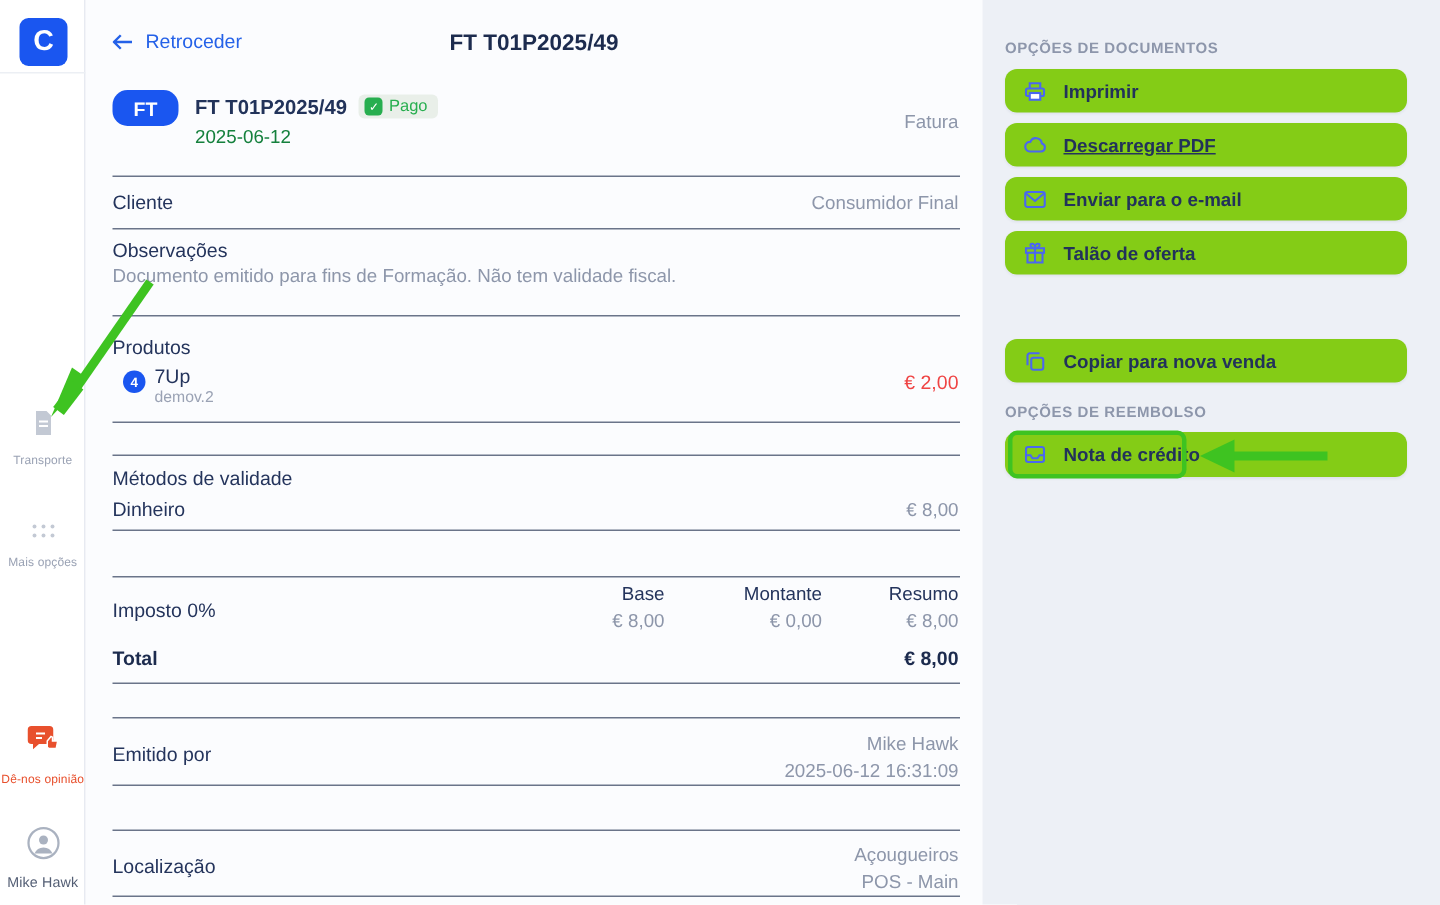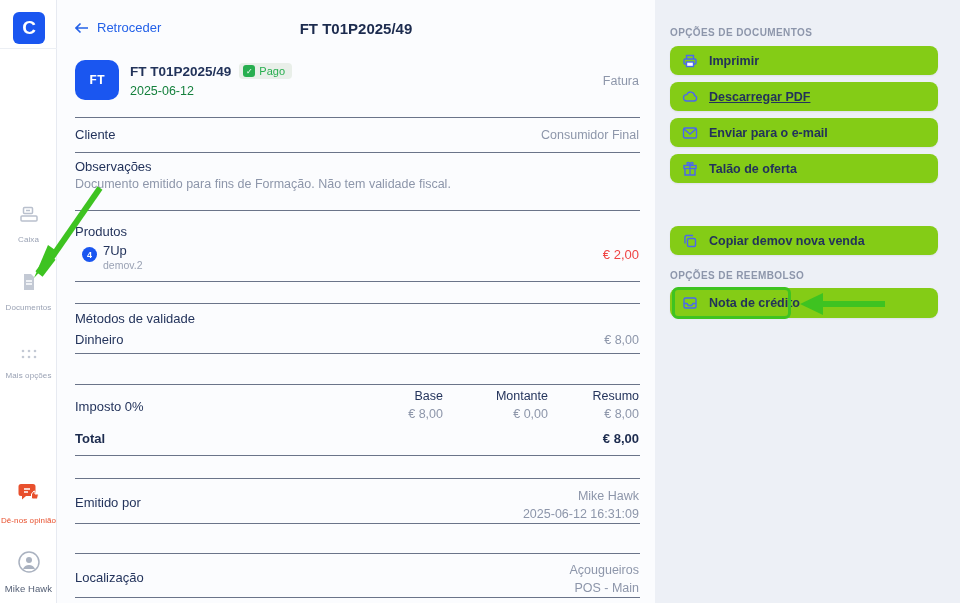--- a/index.html
+++ b/index.html
@@ -34,23 +34,23 @@
   .divider { position:absolute; left:18px; width:565px; height:1px; background:#6a7489; }
   .back-link {
     position:absolute; left:18px; top:20px; font-size:13px; color:#2461e8;
     cursor:pointer; display:flex; align-items:center; gap:8px;
   }
   .page-title {
     position:absolute; left:0; top:20px; width:598px; text-align:center;
     font-size:15px; font-weight:bold; color:#1c2b4e;
   }
   .ft-tile {
-    position:absolute; left:18px; top:60px; width:44px; height:40px;
+    position:absolute; left:18px; top:60px; width:44px; height:24px;
     background:#1a56f0; border-radius:10px; color:#fff; font-weight:bold;
-    font-size:13px; display:flex; align-items:center; justify-content:center;font-family:Liberation Mono, monospace;
+    font-size:13px; display:flex; align-items:center; justify-content:center;
   }
   .doc-name-row { position:absolute; left:73px; top:63px; display:flex; align-items:center; gap:8px; }
   .doc-name { font-size:13.5px; font-weight:bold; color:#22335a; }
   .status-badge {
     display:inline-flex; align-items:center; gap:4px; background:#e9efe9;
     border-radius:4px; padding:2px 7px 2px 4px; font-size:11px; color:#27ae4f;
   }
   .status-badge .check {
     width:12px; height:12px; background:#27ae4f; border-radius:3px; color:#fff;
     font-size:8px; display:flex; align-items:center; justify-content:center;
@@ -99,39 +99,29 @@
   svg { display:block; }
 </style>
 </head>
 <body>
 
 <div class="sidebar">
   <div class="logo">C</div>
   <div class="logo-divider"></div>
 
 
-  <div class="side-item" style="top:204px;">
-    <span class="ico">
-      <svg viewBox="0 0 20 20" width="20" height="20" fill="none" stroke="#b9c0cd" stroke-width="1.5">
-        <rect x="4.5" y="3.5" width="9" height="6" rx="1"></rect>
-        <rect x="2" y="12" width="16" height="5" rx="1"></rect>
-        <path d="M7 6.5 h4"></path>
-      </svg>
-    </span>
-    <span class="lbl">Caixa</span>
-  </div>
 
   <div class="side-item" style="top:272px;">
     <span class="ico">
       <svg viewBox="0 0 20 20" width="20" height="20" fill="#c3c9d4" stroke="none">
         <path d="M5 2 h7 l3 3 v13 h-10 z"></path>
         <path d="M7 9 h6 M7 12 h6" stroke="#ffffff" stroke-width="1.3"></path>
       </svg>
     </span>
-    <span class="lbl">Documentos</span>
+    <span class="lbl">Transporte</span>
   </div>
 
   <div class="side-item" style="top:348px;">
     <span class="ico" style="height:12px;">
       <svg viewBox="0 0 20 12" width="20" height="12" fill="#c3c9d4">
         <circle cx="4" cy="3" r="1.3"></circle>
           <circle cx="10" cy="3" r="1.3"></circle>
           <circle cx="16" cy="3" r="1.3"></circle>
         <circle cx="4" cy="9" r="1.3"></circle>
           <circle cx="10" cy="9" r="1.3"></circle>
@@ -298,21 +288,21 @@
   </div>
 
 
   <div class="opt-btn" style="top:226px;">
     <span class="ico">
       <svg viewBox="0 0 16 16" width="16" height="16" fill="none" stroke="currentColor" stroke-width="1.4">
         <rect x="5.5" y="5.5" width="8" height="8" rx="1.5"></rect>
         <path d="M3 10.5 V4 a1.5 1.5 0 0 1 1.5 -1.5 H11"></path>
       </svg>
     </span>
-    <span class="lbl">Copiar demov nova venda</span>
+    <span class="lbl">Copiar para nova venda</span>
   </div>
 
   <div class="panel-header" style="top:270px;">OPÇÕES DE REEMBOLSO</div>
 
   <div class="opt-btn nota-btn" style="top:288px;">
     <span class="ico">
       <svg viewBox="0 0 16 16" width="16" height="16" fill="none" stroke="currentColor" stroke-width="1.4">
         <rect x="2" y="3" width="12" height="10" rx="1.5"></rect>
         <path d="M2 8.5 h3 l1.3 2 h3.4 l1.3 -2 h3"></path>
       </svg>

